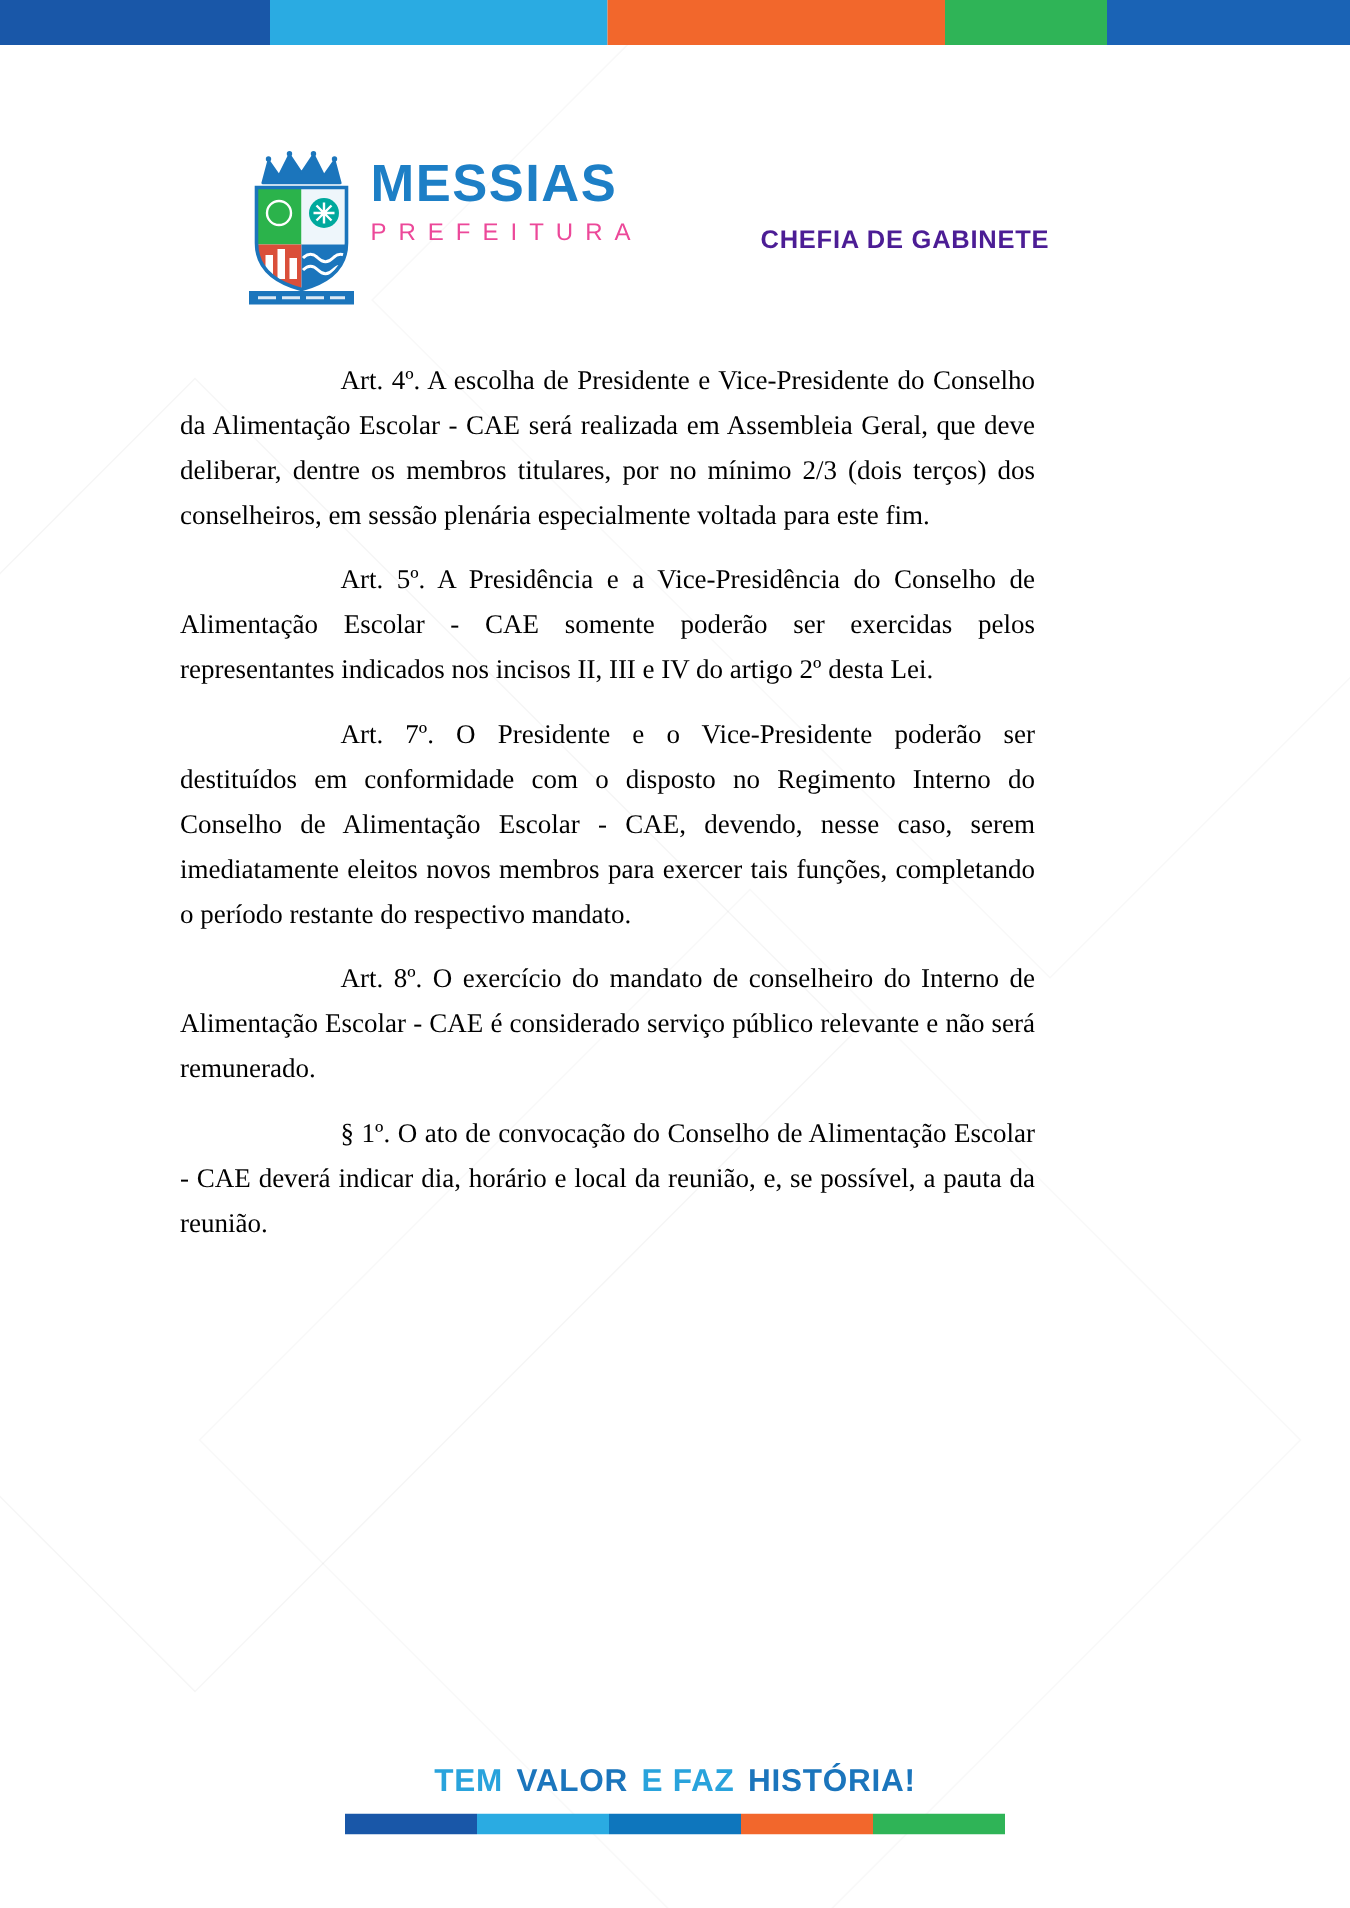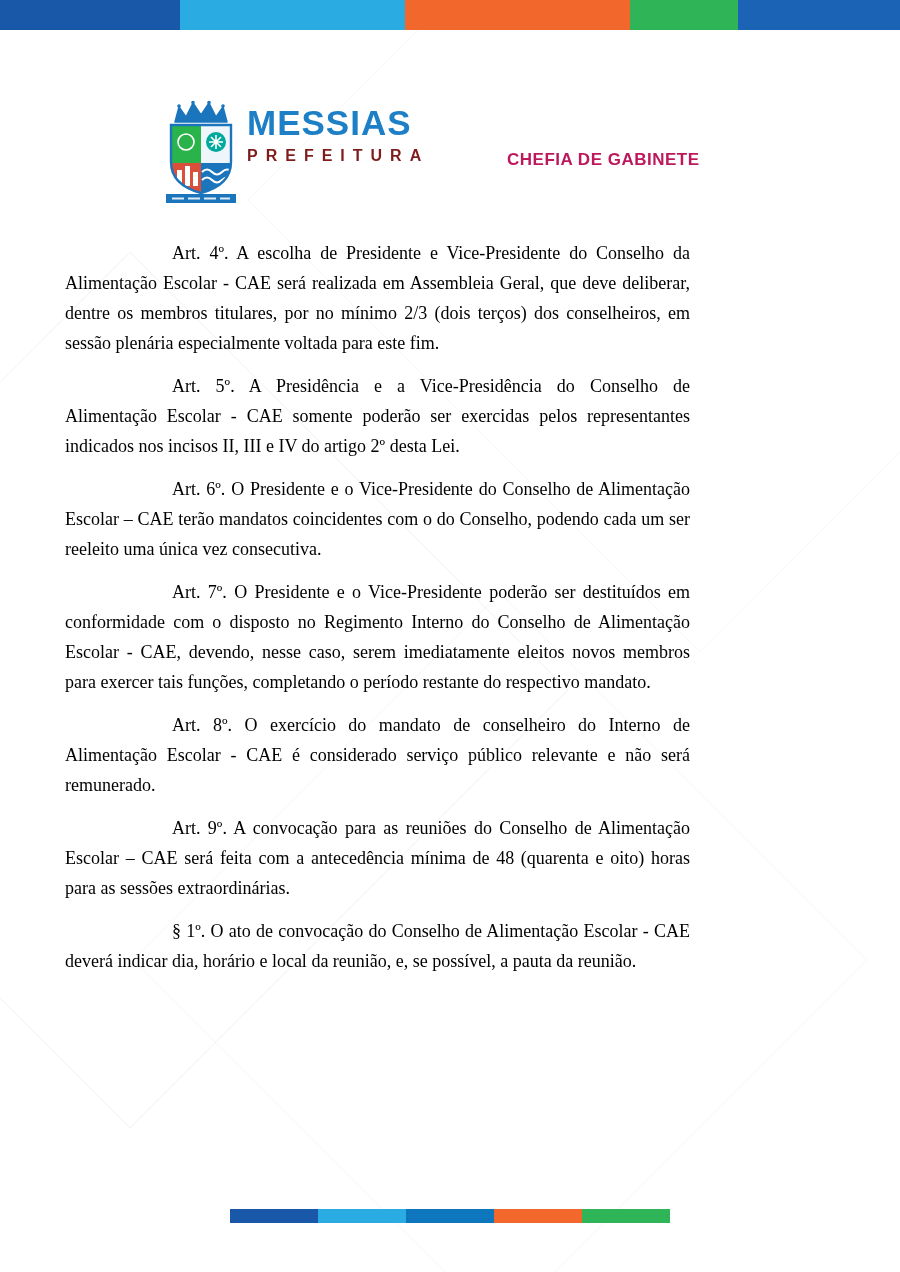--- a/index.html
+++ b/index.html
@@ -24,26 +24,26 @@
   .wm1 { width: 620px; height: 620px; left: -180px; top: 380px; transform: rotate(45deg); }
   .wm2 { width: 520px; height: 520px; left: 240px; top: 700px; transform: rotate(45deg); border-color: rgba(120,120,120,0.05); }
   .wm3 { width: 640px; height: 640px; left: 380px; top: -120px; transform: rotate(45deg); border-color: rgba(120,120,120,0.05); }
 
   
   header { position: absolute; top: 30px; left: 0; width: 900px; height: 196px; }
   .logo { position: absolute; left: 162px; top: 70px; width: 78px; height: 106px; }
   .brand { position: absolute; left: 247px; top: 76px; font-family: "Liberation Sans", "DejaVu Sans", sans-serif; }
   .brand-line1 { font-size: 35px; font-weight: 800; letter-spacing: 1px; line-height: 33px; color: #2aa7e0; }
   .brand-line2 { font-size: 35px; font-weight: 800; letter-spacing: 1px; line-height: 33px; color: #1d7fc6; }
-  .brand-sub { margin-top: 8px; font-size: 16px; font-weight: 700; letter-spacing: 8px; color: #7f1d1d; }
+  .brand-sub { margin-top: 8px; font-size: 16px; font-weight: 400; letter-spacing: 8px; color: #ec4899; }
   .office { position: absolute; left: 507px; top: 120px; font-family: "Liberation Sans", "DejaVu Sans", sans-serif;
-            font-size: 17px; font-weight: 700; letter-spacing: 0.5px; color: #be185d; }
+            font-size: 17px; font-weight: 700; letter-spacing: 0.5px; color: #4c1d95; }
 
   
-  main { position: absolute; top: 226px; left: 0; width: 820px; padding: 12px 130px 0 65px; }
+  main { position: absolute; top: 226px; left: 0; width: 820px; padding: 12px 130px 0 120px; }
   main p {
     margin: 0 0 13px 0;
     font-size: 18px;
     line-height: 30px;
     text-align: justify;
     text-indent: 107px;
     color: #000000;
   }
 
   
@@ -111,27 +111,28 @@
     <div class="brand">
       <div class="brand-line2">MESSIAS</div>
       <div class="brand-sub">PREFEITURA</div>
     </div>
     <div class="office">CHEFIA DE GABINETE</div>
   </header>
 
   <main>
     <p>Art. 4º. A escolha de Presidente e Vice-Presidente do Conselho da Alimentação Escolar - CAE será realizada em Assembleia Geral, que deve deliberar, dentre os membros titulares, por no mínimo 2/3 (dois terços) dos conselheiros, em sessão plenária especialmente voltada para este fim.</p>
     <p>Art. 5º. A Presidência e a Vice-Presidência do Conselho de Alimentação Escolar - CAE somente poderão ser exercidas pelos representantes indicados nos incisos II, III e IV do artigo 2º desta Lei.</p>
-    <p>Art. 6º. O Presidente e o Vice-Presidente do Conselho de Alimentação Escolar – CAE terão mandatos coincidentes com o do Conselho, podendo cada um ser reeleito uma única vez consecutiva.</p>
     <p>Art. 7º. O Presidente e o Vice-Presidente poderão ser destituídos em conformidade com o disposto no Regimento Interno do Conselho de Alimentação Escolar - CAE, devendo, nesse caso, serem imediatamente eleitos novos membros para exercer tais funções, completando o período restante do respectivo mandato.</p>
     <p>Art. 8º. O exercício do mandato de conselheiro do Interno de Alimentação Escolar - CAE é considerado serviço público relevante e não será remunerado.</p>
-    <p>Art. 9º. A convocação para as reuniões do Conselho de Alimentação Escolar – CAE será feita com a antecedência mínima de 48 (quarenta e oito) horas para as sessões extraordinárias.</p>
     <p>§ 1º. O ato de convocação do Conselho de Alimentação Escolar - CAE deverá indicar dia, horário e local da reunião, e, se possível, a pauta da reunião.</p>
   </main>
 
+  <div class="slogan">
+    <span class="cyan">TEM</span><span class="dark">VALOR</span><span class="cyan">E FAZ</span><span class="dark">HISTÓRIA!</span>
+  </div>
 
   <div class="bar bottom-bar">
       <span class="seg" style="background: rgb(25, 87, 168); width: 20%;"></span>
       <span class="seg" style="background: rgb(42, 171, 226); width: 20%;"></span>
       <span class="seg" style="background: rgb(14, 118, 189); width: 20%;"></span>
       <span class="seg" style="background: rgb(242, 103, 44); width: 20%;"></span>
       <span class="seg" style="background: rgb(47, 180, 87); width: 20%;"></span>
     </div>
 
 </div>

